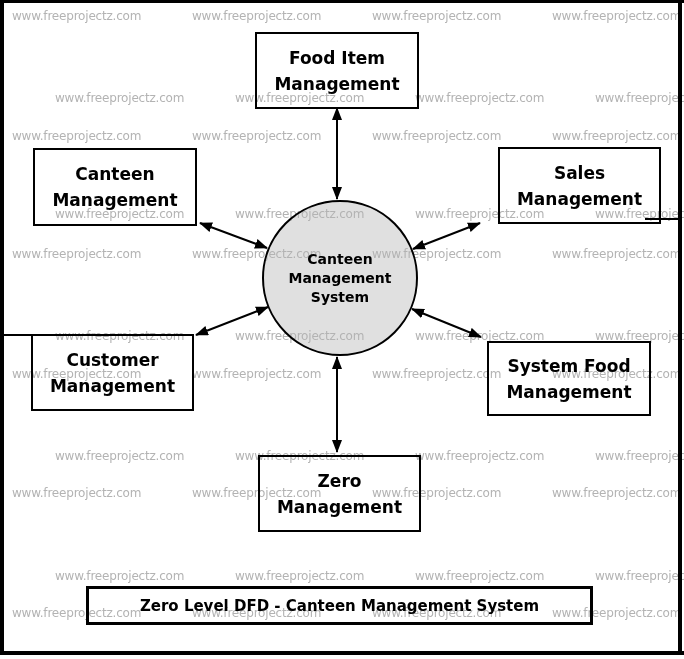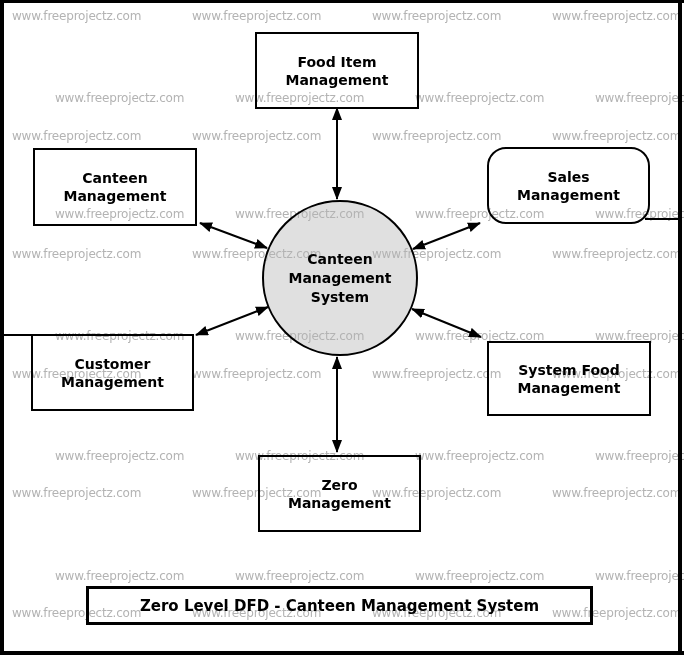--- a/index.html
+++ b/index.html
@@ -19,21 +19,21 @@
     letter-spacing:-0.2px;
   }
   
   .lines{position:absolute;left:0;top:0;z-index:3;pointer-events:none;}
   
   .entity{
     position:absolute;border:2px solid #000;background:transparent;z-index:4;
     display:flex;align-items:center;justify-content:center;
   }
   .entity-label,.process-label{
-    font-weight:bold;font-size:14px;line-height:18px;text-align:center;
+    font-weight:bold;font-size:17px;line-height:26px;text-align:center;
     white-space:pre-line;color:#000;
   }
   .process-label-wrap{
     position:absolute;left:263px;top:201px;width:154px;height:154px;z-index:4;
     display:flex;align-items:center;justify-content:center;
   }
   .process-label{font-size:14px;line-height:19px;}
   .title-box{
     position:absolute;left:86px;top:586px;width:507px;height:39px;
     border:3px solid #000;background:transparent;z-index:4;
@@ -121,21 +121,21 @@
   <div class="entity" style="left:255px;top:32px;width:160px;height:73px;">
     <span class="entity-label">Food Item
 Management</span>
   </div>
 
   <div class="entity" style="left:33px;top:148px;width:160px;height:74px;">
     <span class="entity-label">Canteen
 Management</span>
   </div>
 
-  <div class="entity" style="left:487px;top:147px;width:159px;height:73px;border-radius:19px;">
+  <div class="entity" style="left:498px;top:147px;width:159px;height:73px;">
     <span class="entity-label">Sales
 Management</span>
   </div>
 
   <div class="entity" style="left:31px;top:334px;width:159px;height:73px;">
     <span class="entity-label">Customer
 Management</span>
   </div>
 
   <div class="entity" style="left:487px;top:341px;width:160px;height:71px;">

